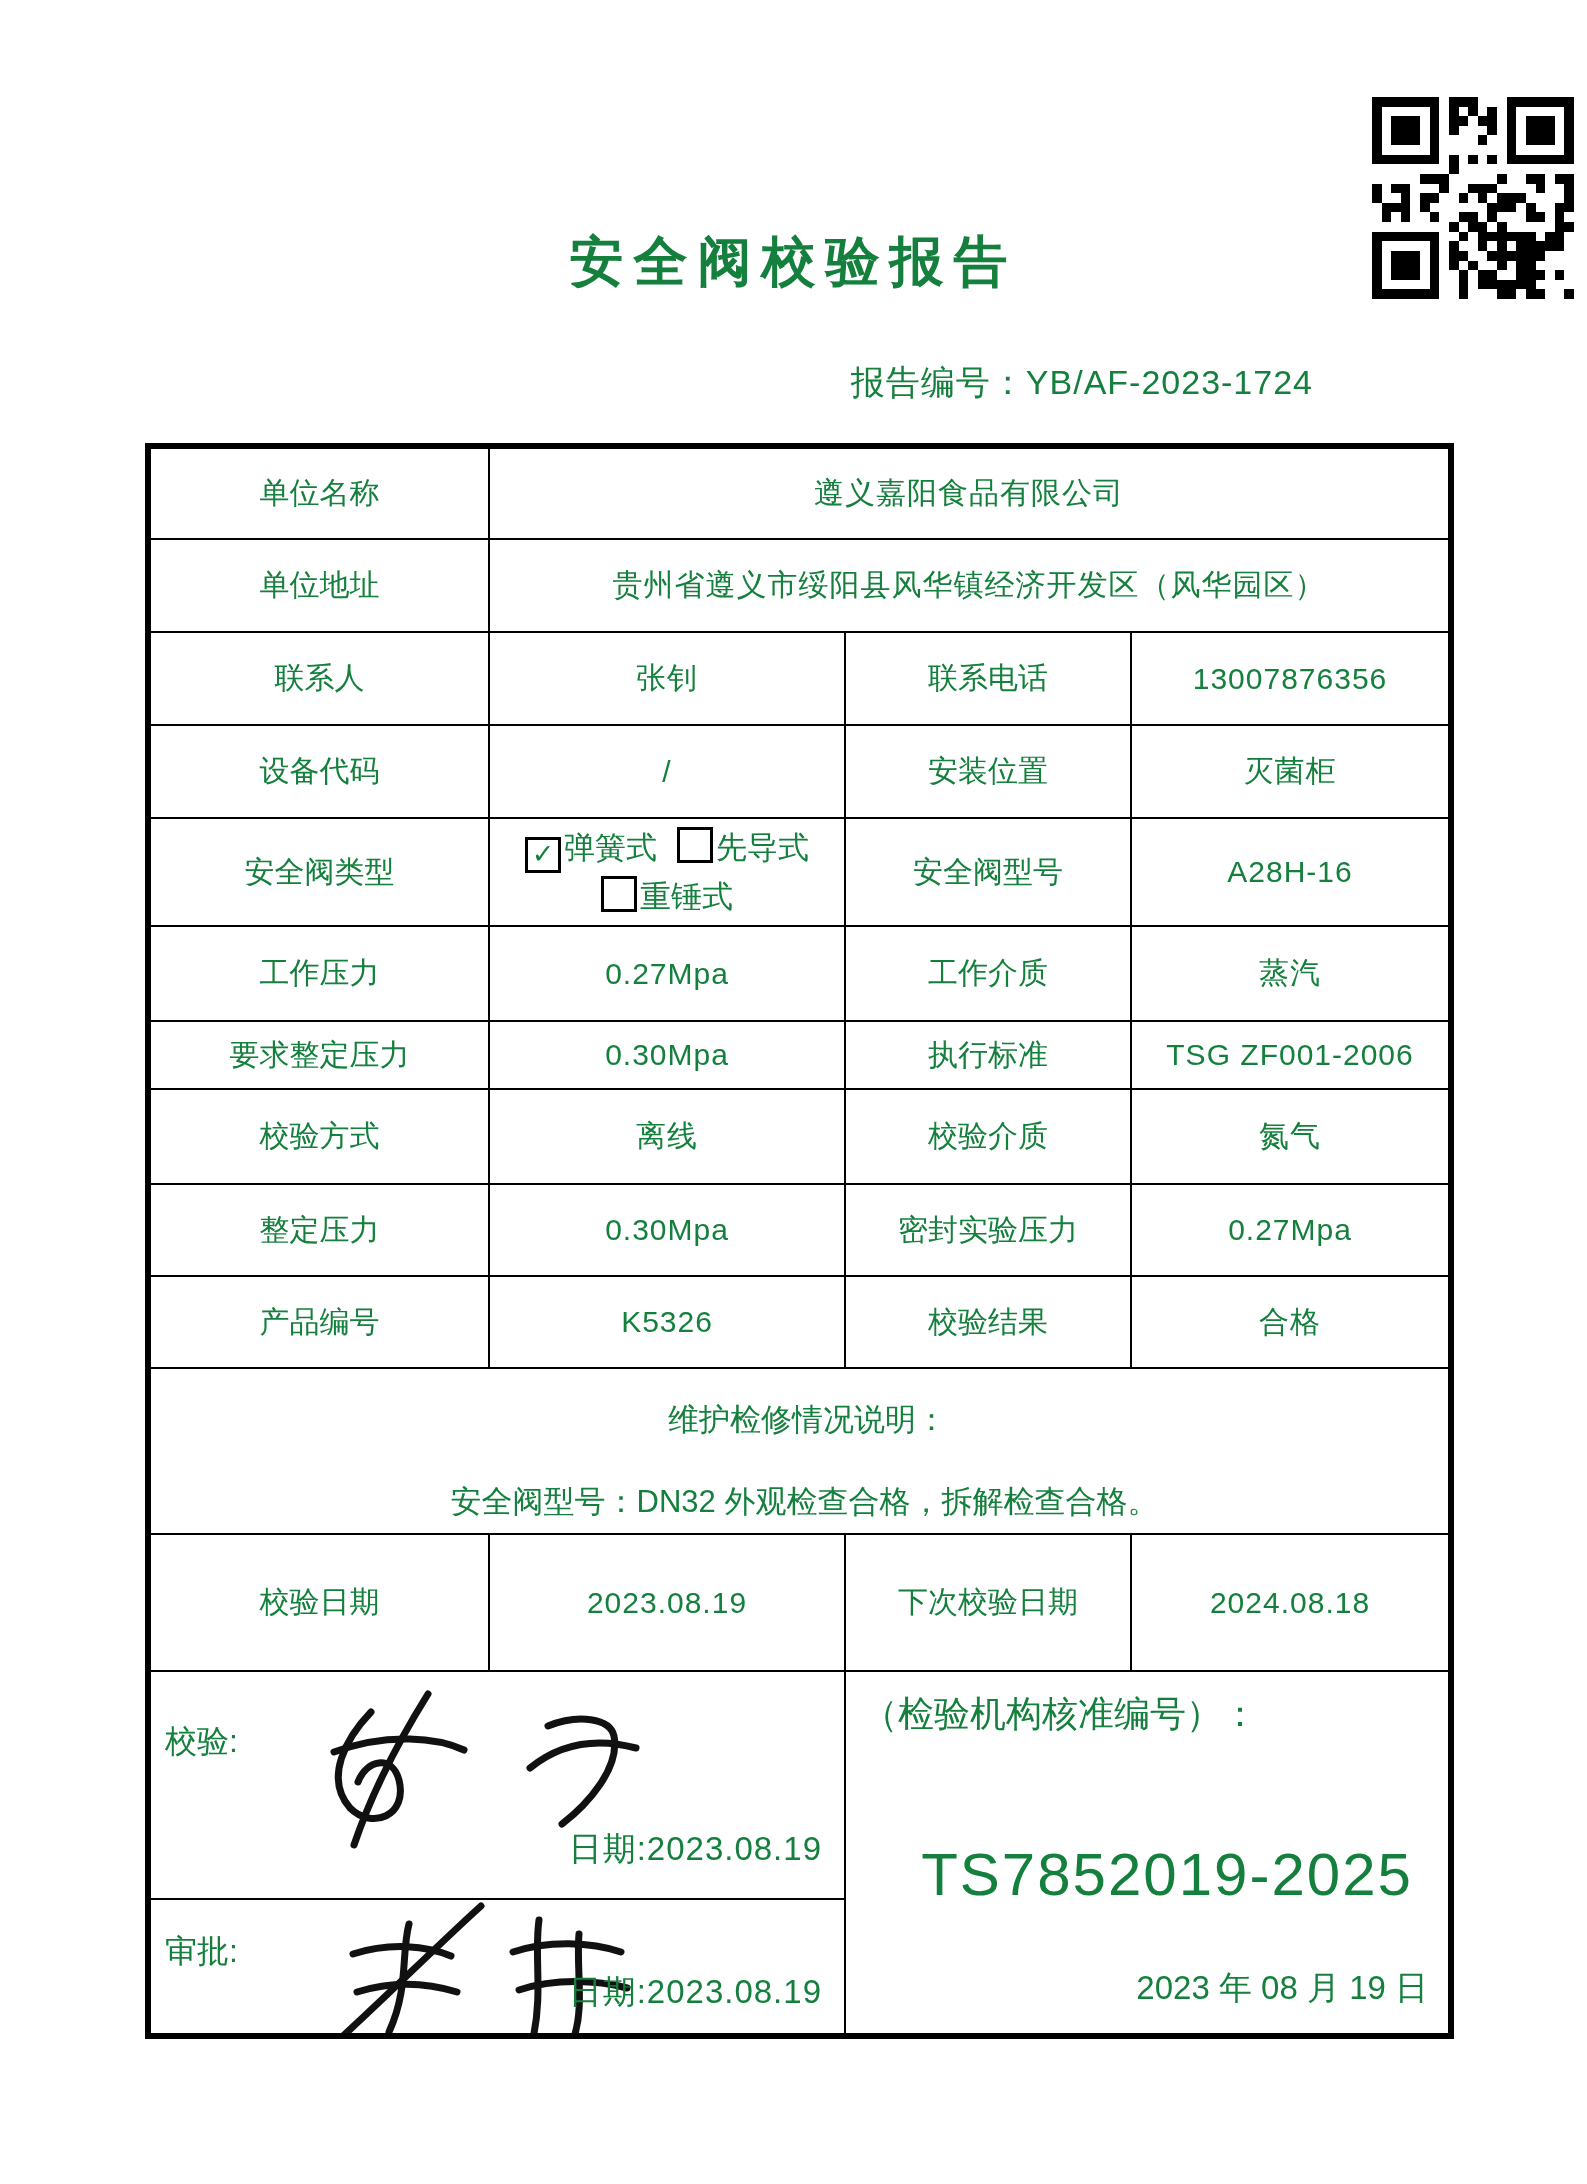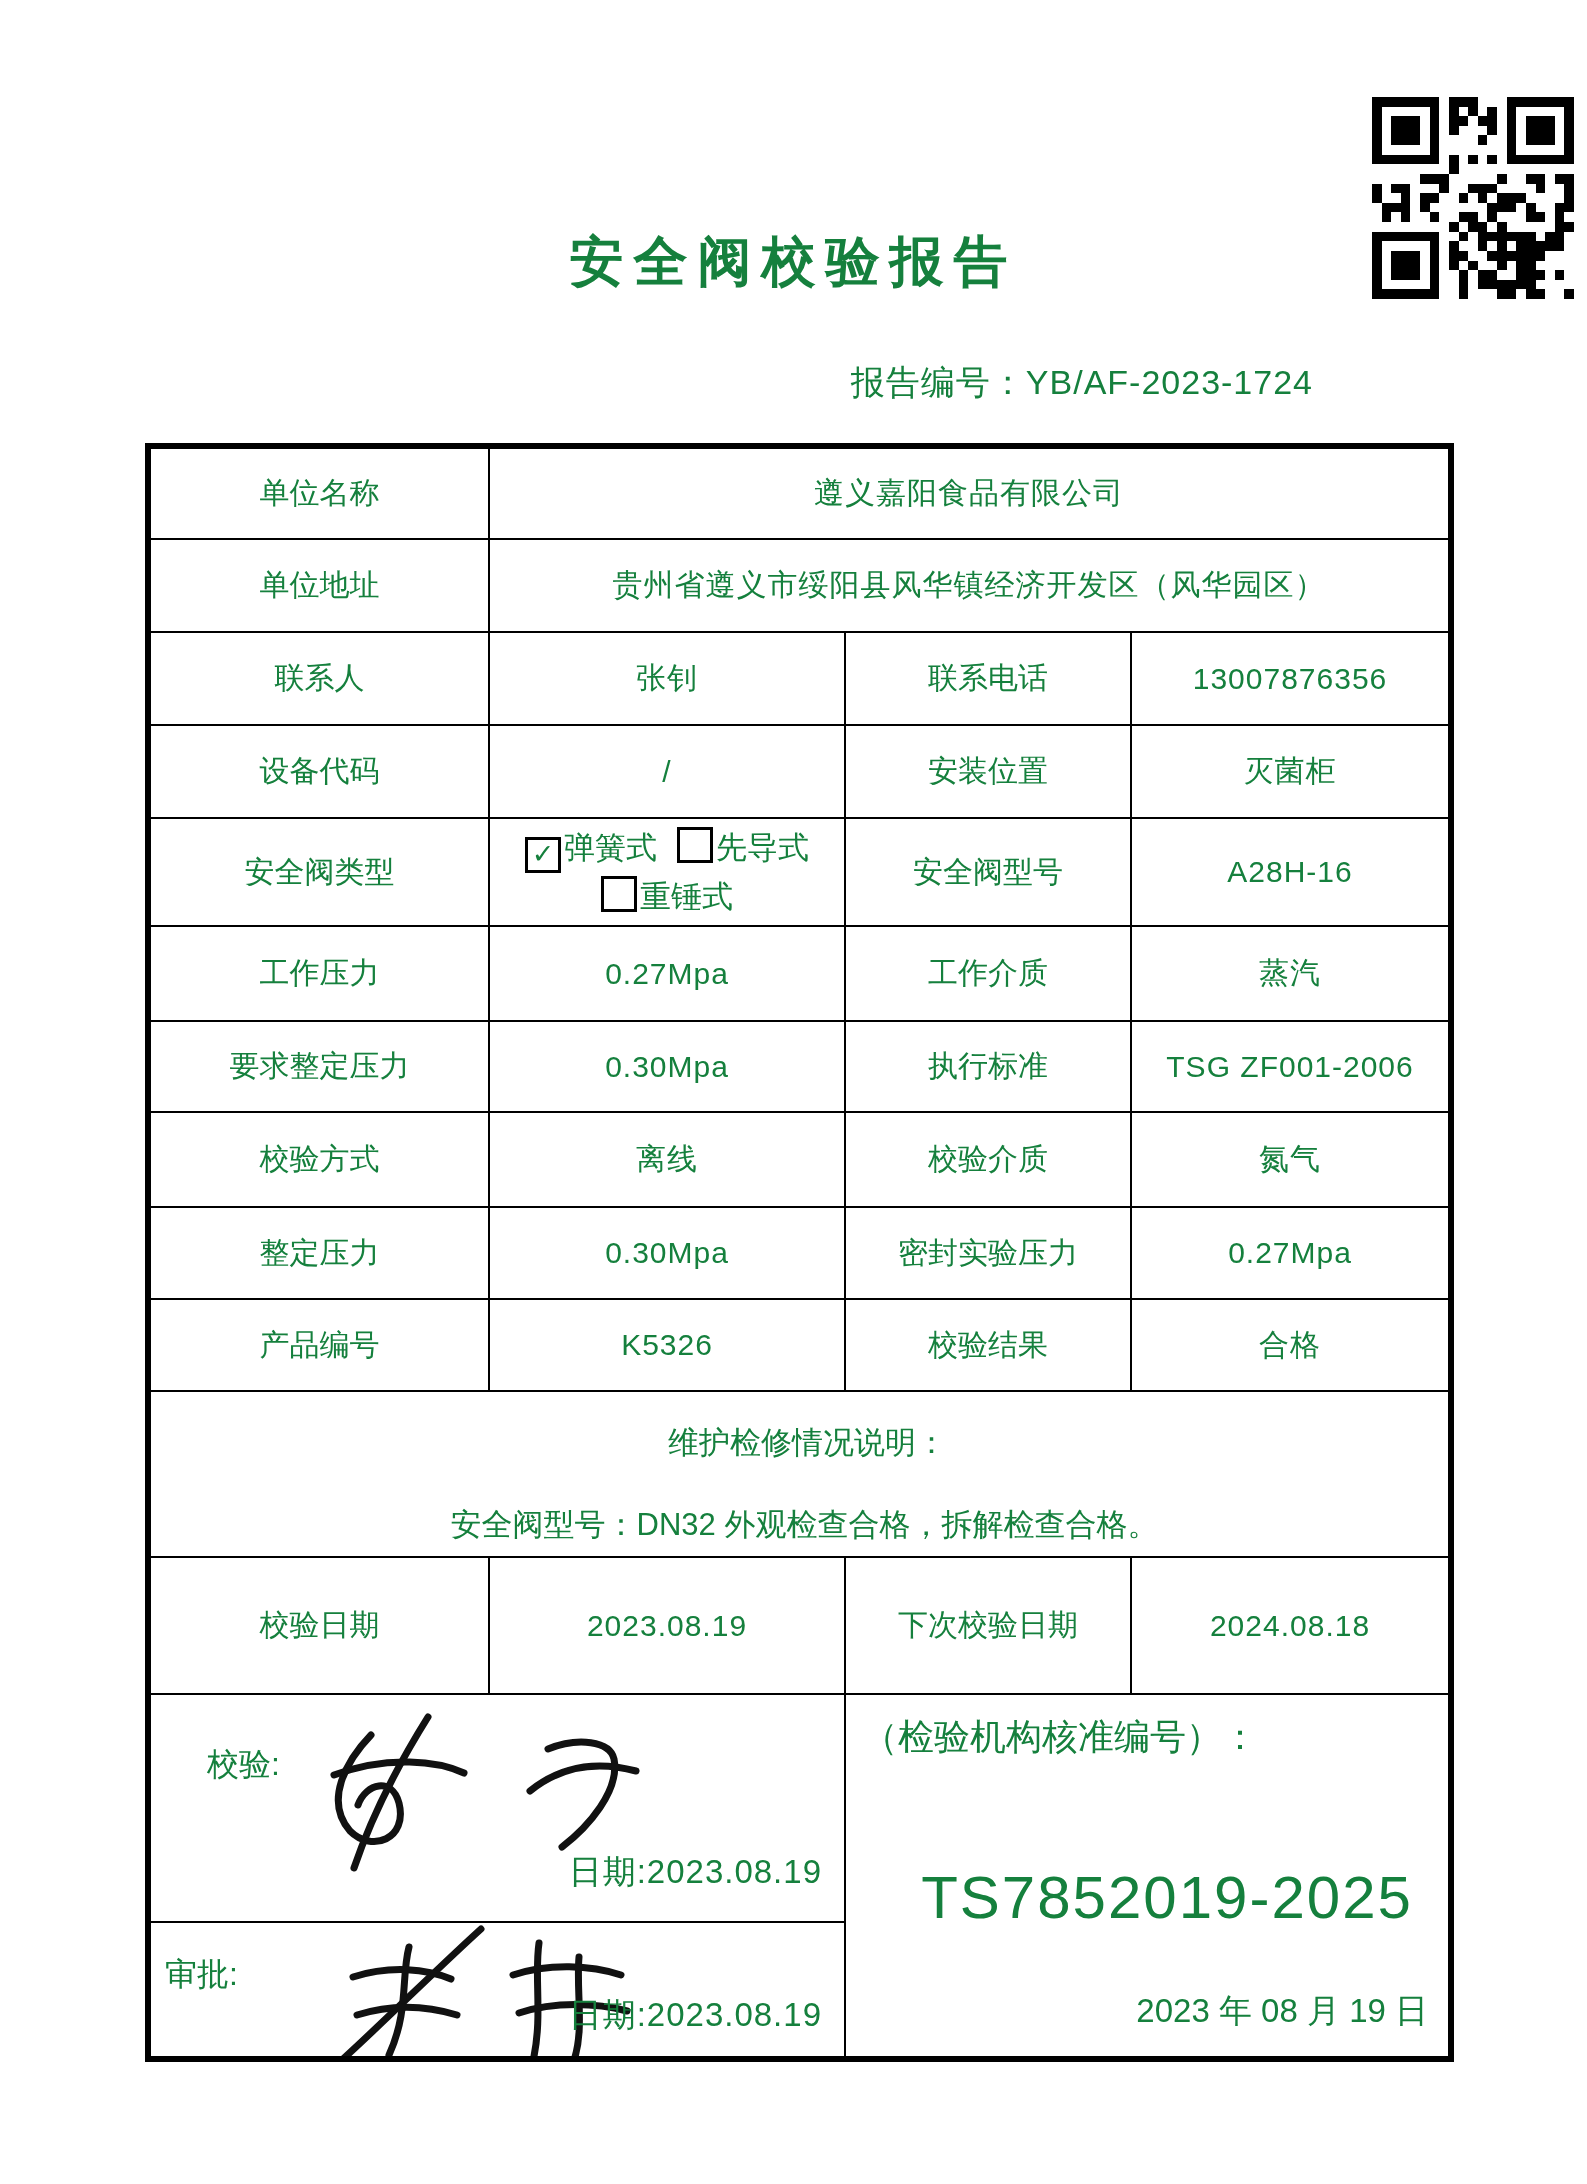--- a/index.html
+++ b/index.html
@@ -40,21 +40,21 @@
     line-height:28px;font-size:27px;font-weight:700;text-align:center;
     vertical-align:-5px;margin-right:3px;
   }
   
   td.note{text-align:left;vertical-align:top;}
   .note-title{margin:20px 0 0 16px;font-size:31px;}
   .note-content{margin:40px 6px 0 16px;font-size:31px;}
   
   td.sig-cell{position:relative;text-align:left;}
   .sig-label{position:absolute;left:14px;font-size:32px;}
-  .sig-label.top1{top:48px;margin-left:42px;}
+  .sig-label.top1{top:48px;}
   .sig-label.top2{top:30px;}
   .sig-svg{position:absolute;}
   .sig-svg path{stroke:#111;stroke-width:7;fill:none;stroke-linecap:round;stroke-linejoin:round;}
   .sig-date{position:absolute;right:22px;font-size:33px;letter-spacing:1px;}
   
   td.org-cell{position:relative;}
   .org-label{position:absolute;top:18px;left:16px;font-size:36px;}
   .org-code{
     position:absolute;top:168px;left:0;width:100%;text-align:center;
     font-size:60px;letter-spacing:2px;font-family:"Liberation Sans","DejaVu Sans",sans-serif;padding-left:20px;
@@ -338,21 +338,21 @@
       <td class="vcell">A28H-16</td>
     </tr>
 
     <tr style="height:95px">
       <td>工作压力</td>
       <td class="vcell">0.27Mpa</td>
       <td>工作介质</td>
       <td class="vcell">蒸汽</td>
     </tr>
 
-    <tr style="height:91px">
+    <tr style="height:68px">
       <td>要求整定压力</td>
       <td class="vcell">0.30Mpa</td>
       <td>执行标准</td>
       <td class="vcell">TSG ZF001-2006</td>
     </tr>
 
     <tr style="height:95px">
       <td>校验方式</td>
       <td class="vcell">离线</td>
       <td>校验介质</td>

